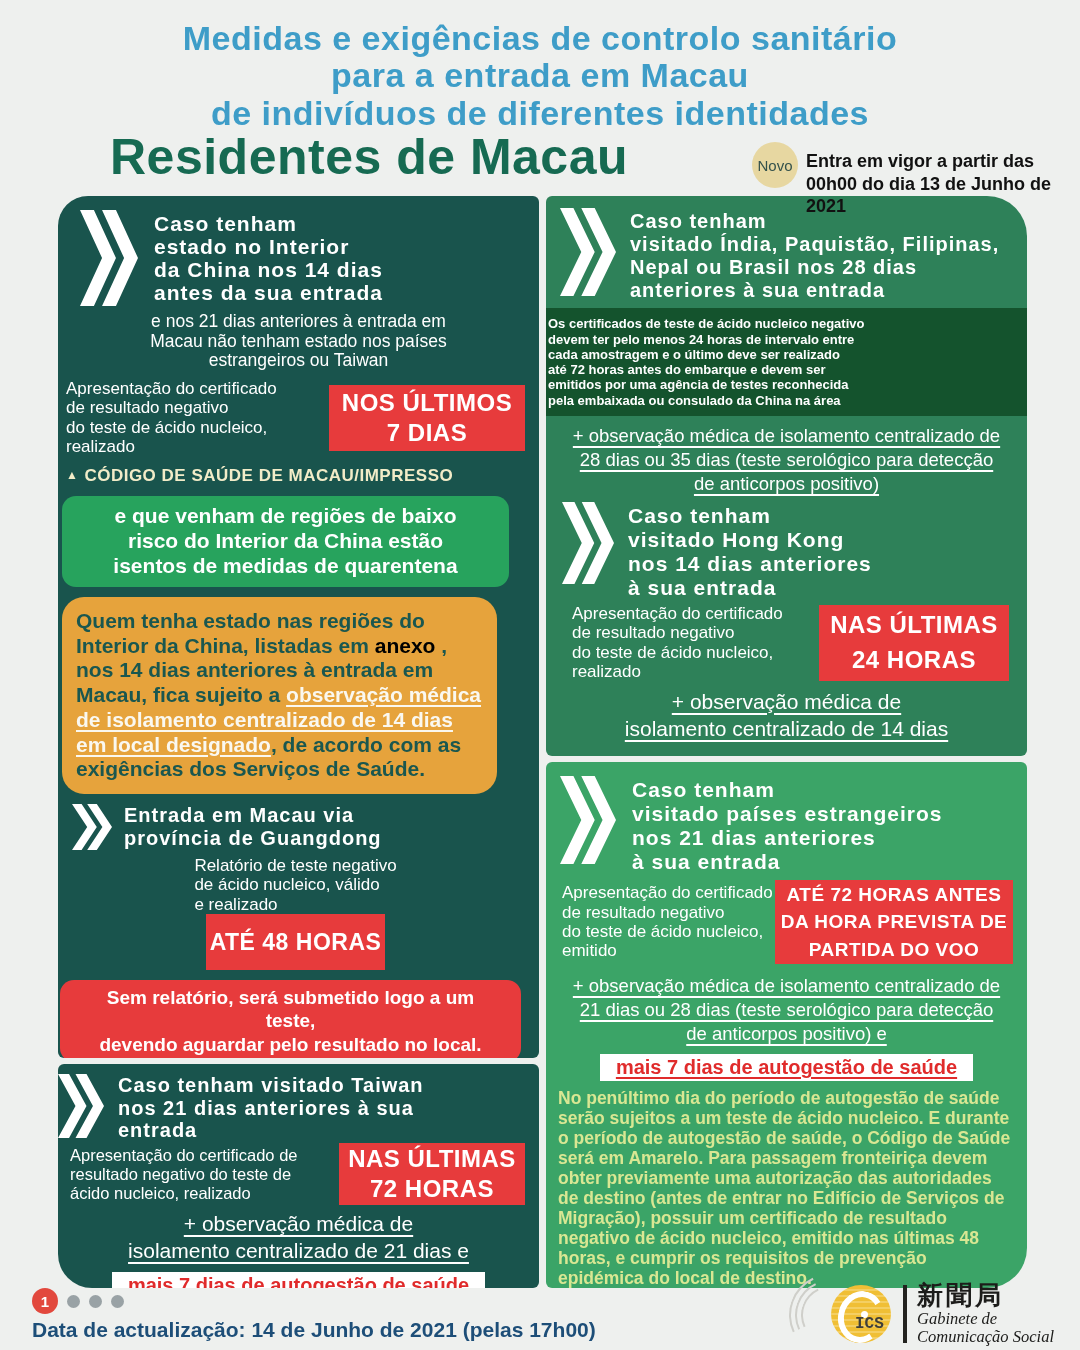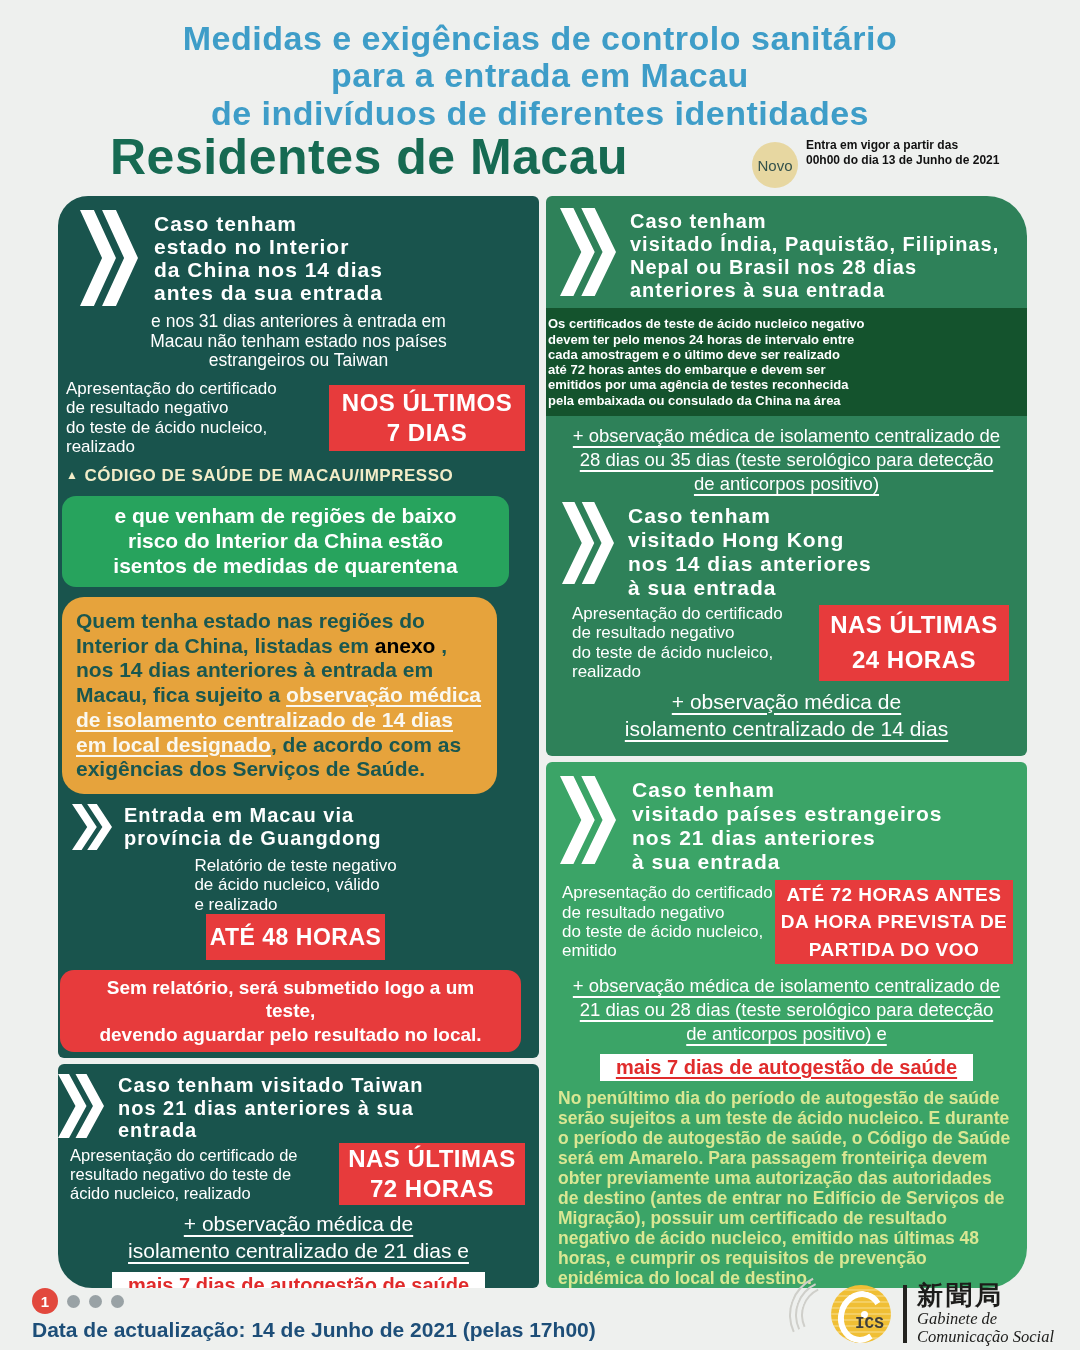--- a/index.html
+++ b/index.html
@@ -8,21 +8,21 @@
   .pre{white-space:pre-line;}
 
   
   .title{padding-top:20px;text-align:center;color:#3e9dc8;font-weight:bold;
          font-size:34px;line-height:1.1;letter-spacing:.5px;}
   .subtitle-row{position:relative;height:62px;margin-top:2px;}
   .subtitle{position:absolute;left:110px;top:-6px;color:#166a52;font-weight:bold;font-size:50px;letter-spacing:.5px;}
   .novo-top{position:absolute;left:752px;top:8px;width:46px;height:46px;border-radius:50%;
             background:#e7d7a1;display:flex;align-items:center;justify-content:center;
             color:#33514b;font-size:15px;font-weight:500;}
-  .effective{position:absolute;left:806px;top:4px;color:#111;font-weight:600;font-size:12px;line-height:1.25;}
+  .effective{position:absolute;left:806px;top:16px;color:#111;font-weight:600;font-size:18px;line-height:1.25;}
 
   
   .cols{display:flex;gap:7px;margin:0 55px 0 58px;height:1092px;}
   .col{display:flex;flex-direction:column;gap:6px;width:481px;flex:none;}
   .panel{overflow:hidden;color:#fff;}
   .panel-a{background:#19544d;height:862px;border-radius:30px 6px 6px 6px;}
   .panel-b{background:#19544d;flex:1;border-radius:6px 6px 6px 34px;}
   .panel-c{background:#2e8159;height:560px;border-radius:6px 40px 6px 6px;}
   .panel-d{background:#3ba467;flex:1;border-radius:6px 6px 40px 6px;}
 
@@ -53,21 +53,21 @@
   .green-box{background:#27a35d;border-radius:14px;margin:10px 30px 0 4px;padding:8px 6px;
              font-size:21px;font-weight:bold;line-height:1.18;text-align:center;}
   .orange-box{background:#e6a33c;border-radius:22px;margin:10px 42px 0 4px;padding:12px 14px;
               font-size:21px;font-weight:bold;line-height:1.18;color:#1a574f;}
   .orange-box .wh{color:#000000;}
   .orange-box .wu{color:#faf8f0;text-decoration:underline;text-underline-offset:3px;}
   .sec-gd{padding:10px 0 0 14px;align-items:center;}
   .sec-gd .chev{width:40px;height:46px;}
   .sec-gd .h{font-size:20px;line-height:1.15;margin-left:12px;}
   .row-gd{margin:6px 14px 0 8px;flex-direction:column;}
-  .badge-gd{font-size:23px;height:46px;padding:0 4px;}
+  .badge-gd{font-size:23px;height:56px;padding:0 4px;}
   .no-report{background:#e73b3c;border-radius:14px;margin:10px 18px 0 2px;padding:6px 24px;
              font-size:19px;font-weight:bold;line-height:1.22;text-align:center;}
   .sec-wz{padding:10px 8px 0 18px;align-items:center;}
   .sec-wz .chev{width:36px;height:48px;}
   .sec-wz .h{font-size:17.5px;line-height:1.15;margin:0 8px 0 12px;flex:1;}
   .row-wz{margin:4px 14px 0 8px;}
 
   
   .sec-tw{padding:10px 8px 0 0;}
   .sec-tw .chev{width:46px;height:64px;}
@@ -155,21 +155,21 @@
             <svg viewBox="0 0 100 100" preserveAspectRatio="none" fill="#ffffff">
                 <path d="M0 0h24l38 50-38 50H0l38-50z"></path>
                 <path d="M38 0h24l38 50-38 50H38l38-50z"></path>
               </svg>
           </span>
           <div class="h pre">Caso tenham
 estado no Interior
 da China nos 14 dias
 antes da sua entrada</div>
         </div>
-        <div class="para-china pre">e nos 31 dias anteriores à entrada em
+        <div class="para-china pre">e nos 21 dias anteriores à entrada em
 Macau não tenham estado nos países
 estrangeiros ou Taiwan</div>
         <div class="row row-china">
           <div class="cert pre">Apresentação do certificado
 de resultado negativo
 do teste de ácido nucleico,
 realizado</div>
           <div class="badge badge-china pre">NOS ÚLTIMOS
 7 DIAS</div>
         </div>

